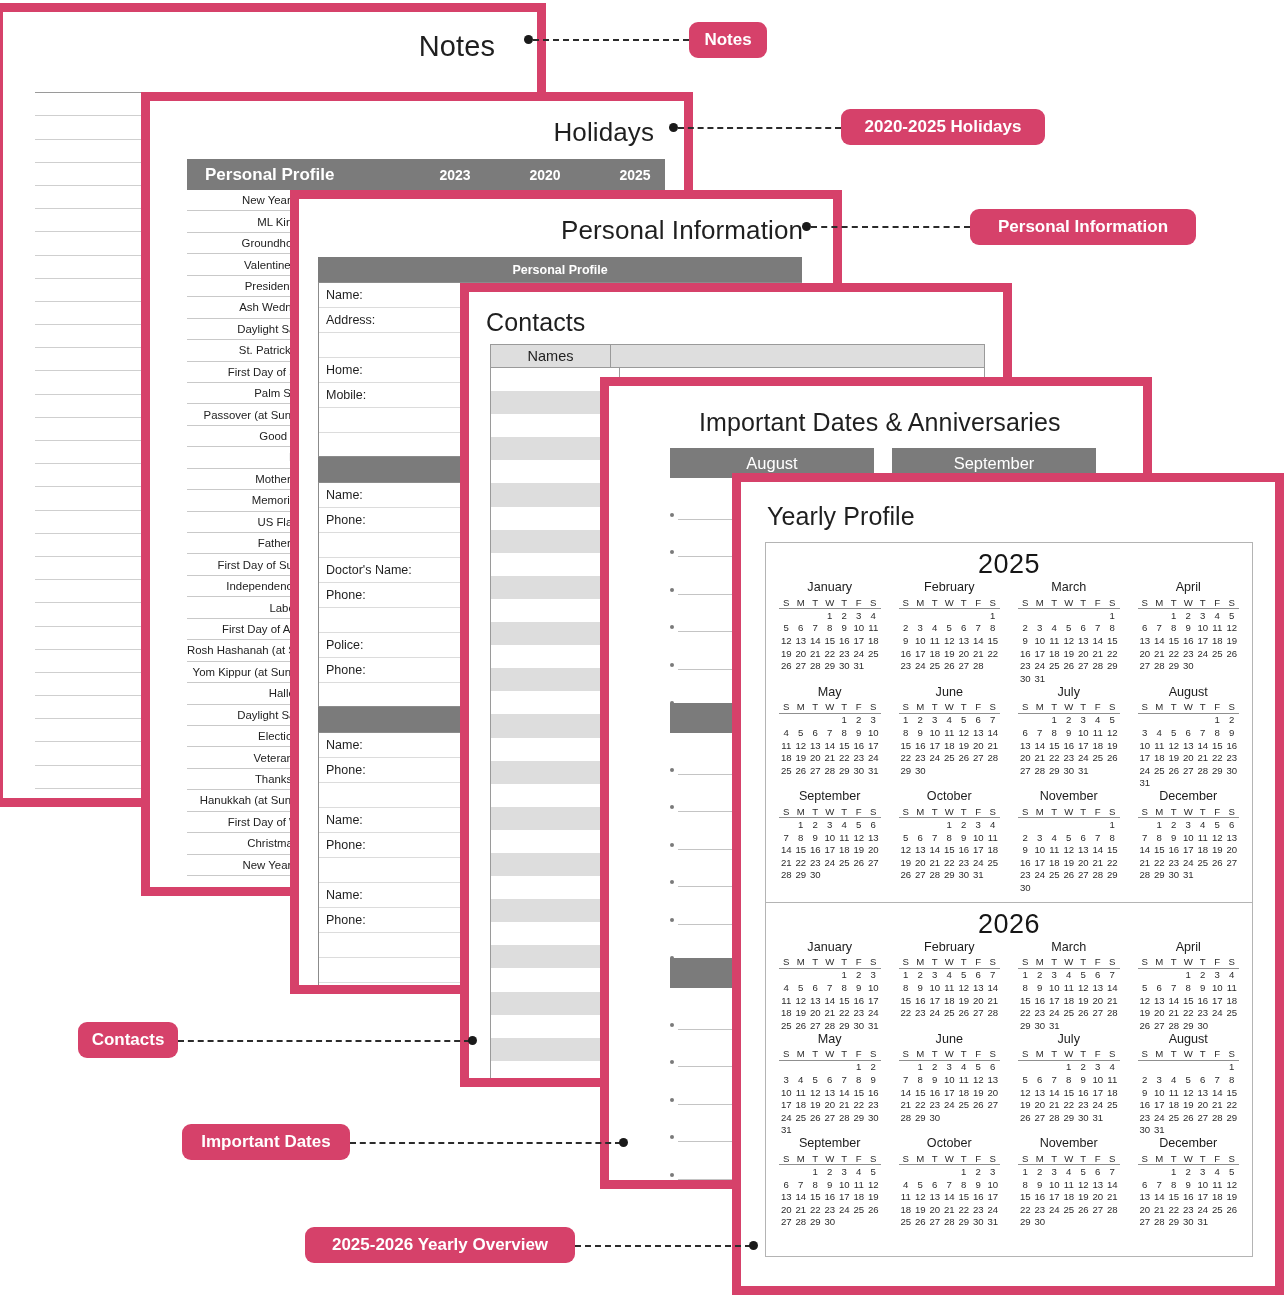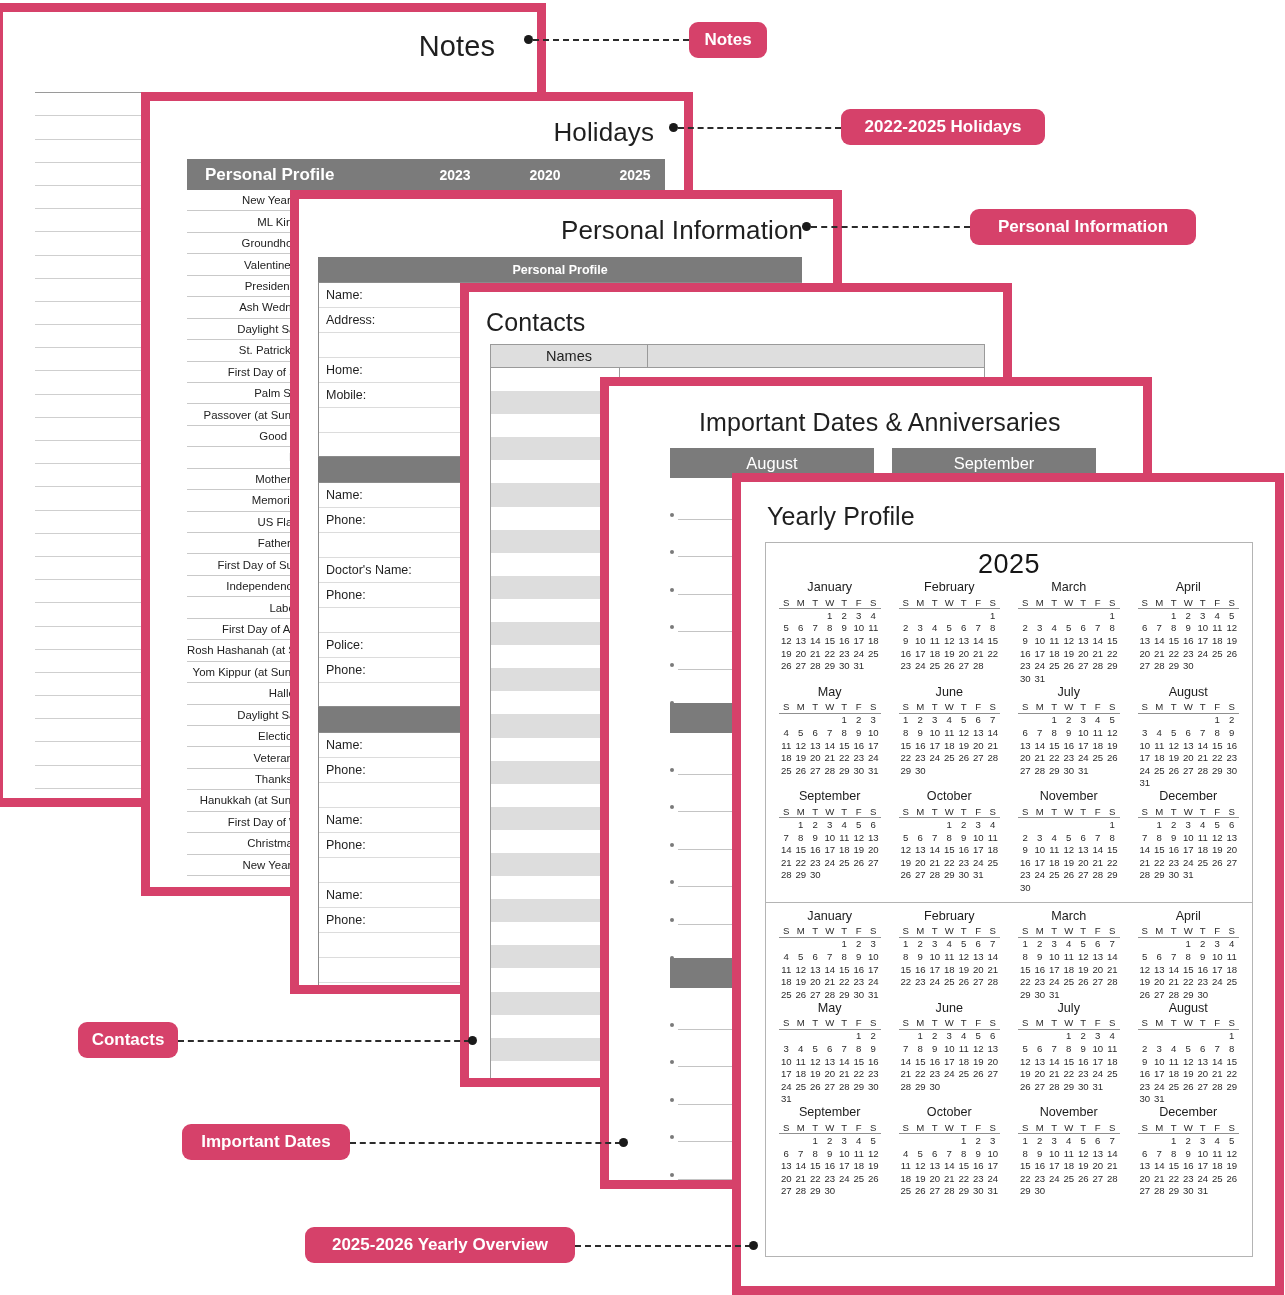--- a/index.html
+++ b/index.html
@@ -45,21 +45,21 @@
   .pi-band{position:absolute;background:#7b7b7b;box-sizing:border-box;}
   .pi-line{position:absolute;left:0;right:0;border-bottom:1px solid #dcdcdc;
            font-size:12.5px;color:#1f1f1f;display:flex;align-items:center;
            padding-left:7px;box-sizing:border-box;}
 
   
   .ct-head{position:absolute;display:flex;box-sizing:border-box;
            border:1px solid #9a9a9a;background:#dedede;}
   .ct-head div{display:flex;align-items:center;justify-content:center;
                font-size:14.5px;color:#1f1f1f;box-sizing:border-box;height:100%;}
-  .ct-head .c1{width:157px;border-right:1px solid #9a9a9a;}
+  .ct-head .c1{width:120px;border-right:1px solid #9a9a9a;}
   .ct-head .c2{flex:1;}
   .ct-body{position:absolute;border:1px solid #9a9a9a;border-top:none;box-sizing:border-box;}
   .ct-row{height:23.1px;display:flex;box-sizing:border-box;}
   .ct-row.alt{background:#dddddd;}
   .ct-row .k1{width:129px;border-right:1px solid #9a9a9a;box-sizing:border-box;}
   .ct-row .k2{flex:1;}
 
   
   .id-month{position:absolute;background:#7b7b7b;color:#fff;
             display:flex;align-items:center;justify-content:center;
@@ -1421,20 +1421,21 @@
                       <td></td>
                       <td></td>
                       <td></td>
                     </tr>
                   </tbody>
                 </table>
               </div>
             </div>
           </div>
           <div style="padding: 6px 4px 8px; border-top: 1px solid rgb(180, 180, 180);">
+            <div class="yo-year">2026</div>
             <div class="yo-grid">
               <div class="yo-mon">
                 <div class="mname">January</div>
                 <table class="cal">
                   <tbody>
                     <tr>
                       <th>S</th>
                       <th>M</th>
                       <th>T</th>
                       <th>W</th>
@@ -2176,21 +2177,21 @@
     </div>
   </div>
 </div>
 
 <div class="dot" style="left:524px; top:35px;"></div>
 <div class="leader" style="left:533px; top:39px; width:156px;"></div>
 <div class="pill" style="left:689px; top:22px; width:78px; height:36px; font-size:17px;">Notes</div>
 
 <div class="dot" style="left:669px; top:123px;"></div>
 <div class="leader" style="left:678px; top:127px; width:163px;"></div>
-<div class="pill" style="left:841px; top:109px; width:204px; height:36px; font-size:17px;">2022-2025 Holidays</div>
+<div class="pill" style="left:841px; top:109px; width:204px; height:36px; font-size:17px;">2020-2025 Holidays</div>
 
 <div class="dot" style="left:802px; top:222px;"></div>
 <div class="leader" style="left:811px; top:226px; width:159px;"></div>
 <div class="pill" style="left:970px; top:209px; width:226px; height:36px; font-size:17px;">Personal Information</div>
 
 <div class="pill" style="left:78px; top:1022px; width:100px; height:36px; font-size:17px;">Contacts</div>
 <div class="leader" style="left:178px; top:1040px; width:292px;"></div>
 <div class="dot" style="left:468px; top:1036px;"></div>
 
 <div class="pill" style="left:182px; top:1124px; width:168px; height:36px; font-size:17px;">Important Dates</div>

